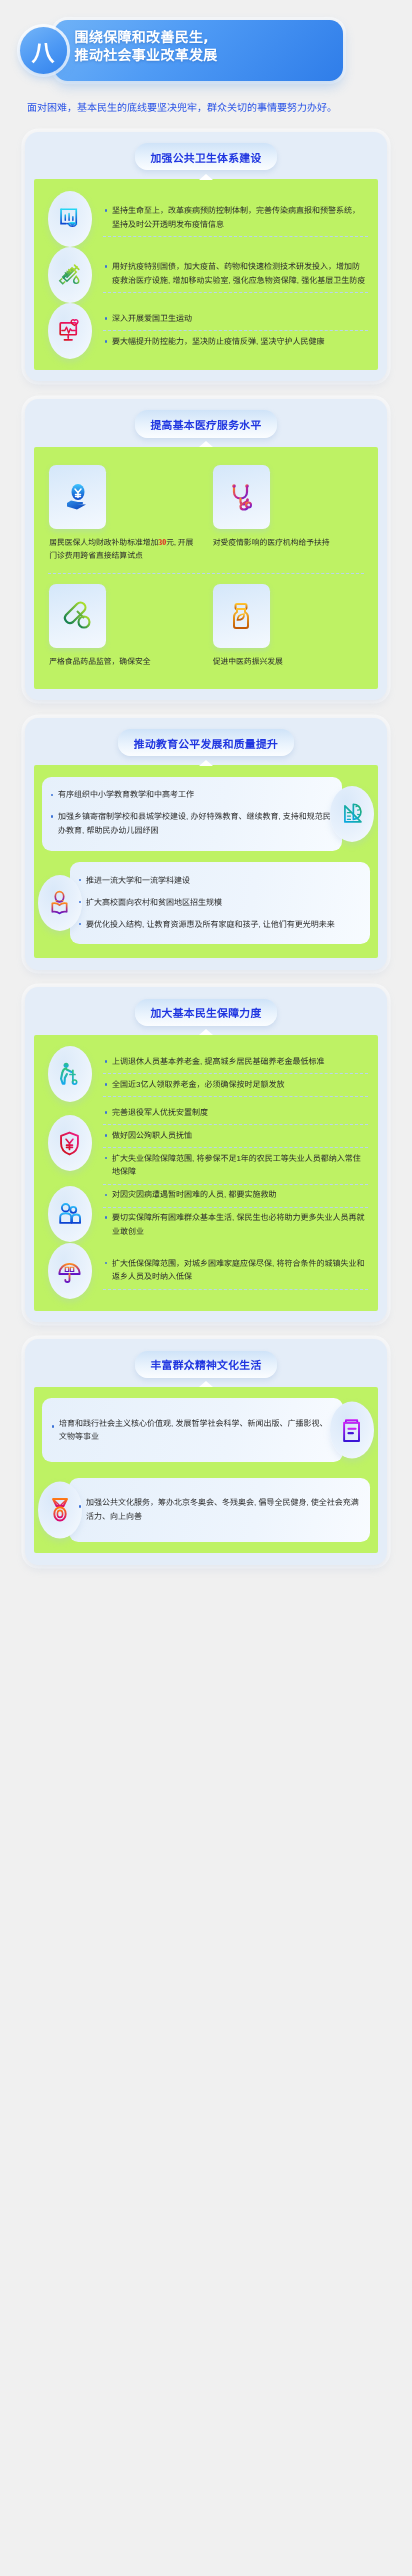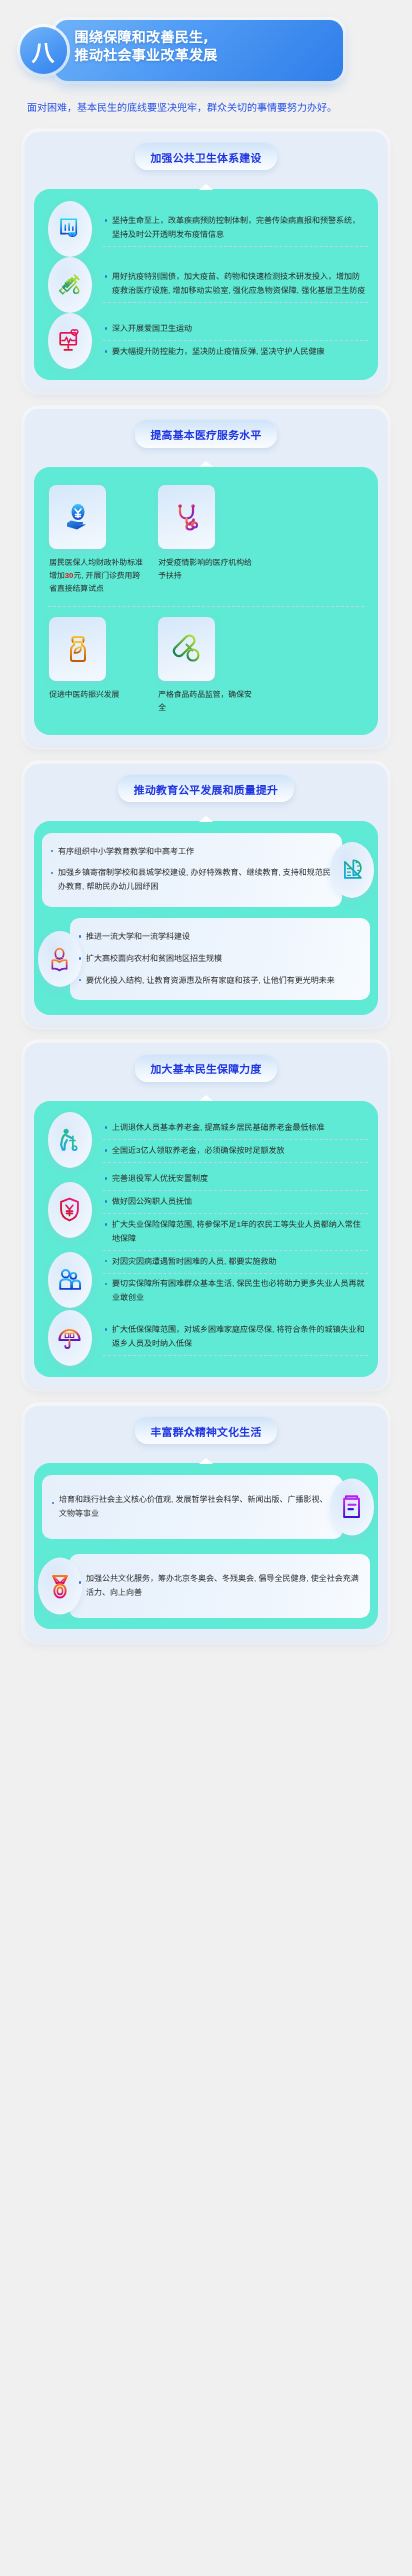--- a/index.html
+++ b/index.html
@@ -82,23 +82,23 @@
     color: #2036e0;
     font-size: 10.8px;
     font-weight: bold;
     text-align: center;
     letter-spacing: 0.3px;
     box-shadow: 0 2.6px 5.2px rgba(150,180,220,.30);
     font-family: "DejaVu Sans", "Liberation Sans", sans-serif;
   }
   .sec-body {
     position: relative;
-    margin-top: 19px;
-    background: #5eead4;
-    border-radius: 16px;
+    margin-top: 9px;
+    background: #bef264;
+    border-radius: 2px;
     padding: 11.3px 8.2px 11.3px 8.2px;
   }
   .sec-body::before {
     content: "";
     position: absolute;
     top: -5.7px; left: 50%;
     transform: translateX(-50%);
     width: 0; height: 0;
     border-left: 7.2px solid transparent;
     border-right: 7.2px solid transparent;
@@ -149,23 +149,24 @@
   .divider {
     border-top: 0.5px dashed #b9d4ee;
     margin: 0;
     height: 0;
   }
   .hl { color: #e8131a; font-weight: bold; }
 
   
   .grid2 {
     display: grid;
-    grid-template-columns: 1fr 1fr 1fr;
+    grid-template-columns: 1fr 1fr;
     gap: 2.1px 7.2px;
     padding: 3.1px 4.1px 2.1px 4.1px;
+    font-family: Liberation Serif, serif;
   }
   .gcell { padding: 4.1px 3.1px 7.2px 3.1px; }
   .gtile {
     width: 57px; height: 64px;
     border-radius: 7.2px;
     background: linear-gradient(165deg, #d4e7fa 0%, #e5f0fc 50%, #f4f9fe 100%);
     display: flex; align-items: center; justify-content: center;
     margin-bottom: 7.2px;
     box-shadow: 0 2.6px 5.7px rgba(165,195,230,.30);
   }
@@ -381,49 +382,49 @@
           </div>
           <div class="gtext">对受疫情影响的医疗机构给予扶持</div>
         </div>
 
         <div class="grid-sep"></div>
 
         <div class="gcell">
           <div class="gtile">
             <svg viewBox="0 0 64 64" fill="none">
               <defs>
-                  <linearGradient id="g6" x1="0" y1="0" x2="0" y2="1">
-                <stop offset="0" stop-color="#ffc230"></stop>
-                    <stop offset="1" stop-color="#c25a07"></stop>
-                  </linearGradient>
-                </defs>
-              <rect x="21" y="8" width="22" height="10" rx="3" stroke="url(#g6)" stroke-width="4" fill="none"></rect>
-              <path d="M24 18h16v6c5 3 6 6 6 10v18a4 4 0 0 1-4 4H22a4 4 0 0 1-4-4V34c0-4 1-7 6-10z" stroke="url(#g6)" stroke-width="4" fill="none"></path>
-              <path d="M38 28c-9 1-13 6-13 12 9 0 14-4 13-12z" stroke="url(#g6)" stroke-width="3.4" fill="none"></path>
-            </svg>
-          </div>
-          <div class="gtext">促进中医药振兴发展</div>
-        </div>
-
-        <div class="gcell">
-          <div class="gtile">
-            <svg viewBox="0 0 64 64" fill="none">
-              <defs>
                   <linearGradient id="g7" x1="1" y1="0" x2="0" y2="1">
                 <stop offset="0" stop-color="#b6e52a"></stop>
                     <stop offset="1" stop-color="#0c7a52"></stop>
                   </linearGradient>
                 </defs>
               <path d="M44 8a10 10 0 0 1 0 14L22 44a10 10 0 0 1-14-14L30 8a10 10 0 0 1 14 0z" stroke="url(#g7)" stroke-width="4.4" fill="none"></path>
               <path d="M30 22l14 14" stroke="url(#g7)" stroke-width="4"></path>
               <circle cx="44" cy="44" r="11" stroke="url(#g7)" stroke-width="4.2" fill="none"></circle>
               <path d="M34 44h20" stroke="url(#g7)" stroke-width="4"></path>
             </svg>
           </div>
           <div class="gtext">严格食品药品监管，确保安全</div>
+        </div>
+
+        <div class="gcell">
+          <div class="gtile">
+            <svg viewBox="0 0 64 64" fill="none">
+              <defs>
+                  <linearGradient id="g6" x1="0" y1="0" x2="0" y2="1">
+                <stop offset="0" stop-color="#ffc230"></stop>
+                    <stop offset="1" stop-color="#c25a07"></stop>
+                  </linearGradient>
+                </defs>
+              <rect x="21" y="8" width="22" height="10" rx="3" stroke="url(#g6)" stroke-width="4" fill="none"></rect>
+              <path d="M24 18h16v6c5 3 6 6 6 10v18a4 4 0 0 1-4 4H22a4 4 0 0 1-4-4V34c0-4 1-7 6-10z" stroke="url(#g6)" stroke-width="4" fill="none"></path>
+              <path d="M38 28c-9 1-13 6-13 12 9 0 14-4 13-12z" stroke="url(#g6)" stroke-width="3.4" fill="none"></path>
+            </svg>
+          </div>
+          <div class="gtext">促进中医药振兴发展</div>
         </div>
 
       </div>
     </div>
   </div>
 
   <div class="section">
     <div class="sec-head">推动教育公平发展和质量提升</div>
     <div class="sec-body">
 

